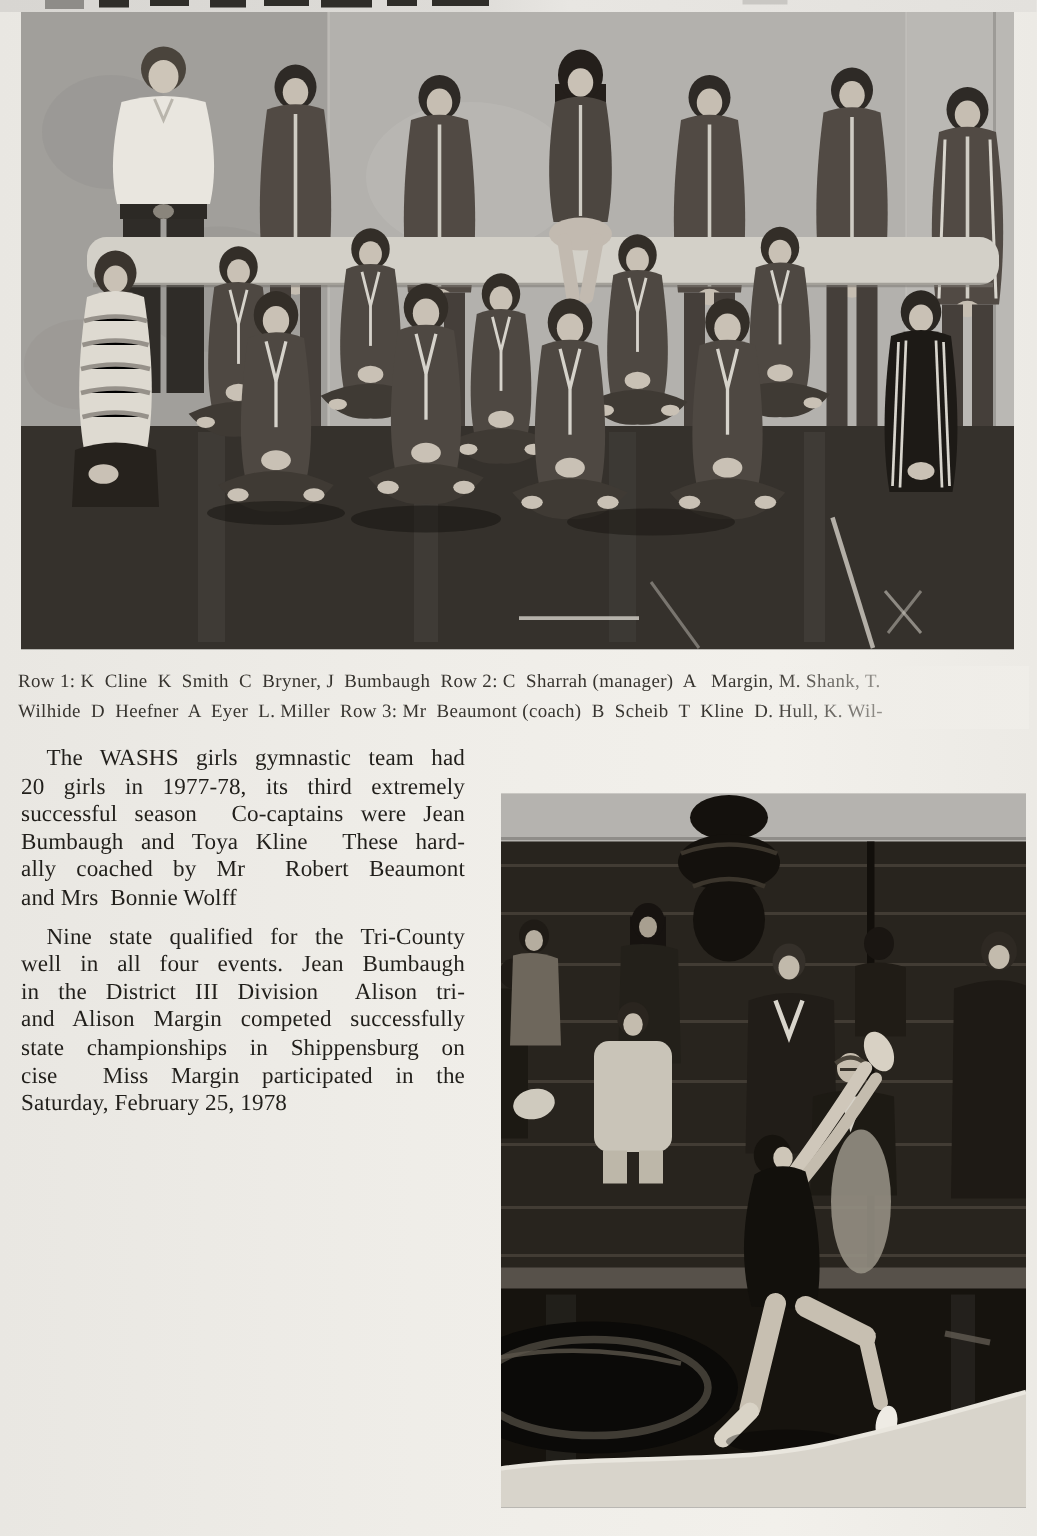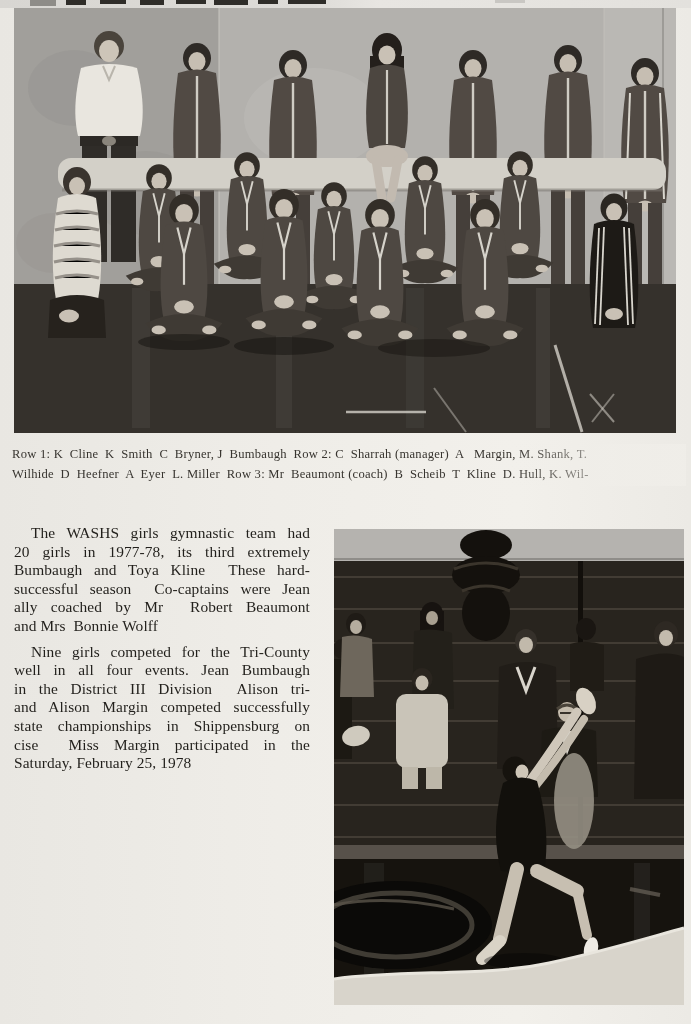--- a/index.html
+++ b/index.html
@@ -27,21 +27,21 @@
   .caption{
     position:absolute;left:12px;top:444px;width:674px;height:64px;
     font-size:12.6px;line-height:20px;color:#37342f;letter-spacing:.25px;
   }
   .cap-line{white-space:pre;}
   .caption-fade{
     position:absolute;right:0;top:0;width:180px;height:42px;pointer-events:none;
     background:linear-gradient(90deg,rgba(240,238,233,0) 0%,rgba(240,238,233,.7) 65%,rgba(240,238,233,.82) 100%);
   }
 
-  .article{position:absolute;left:14px;top:524px;width:296px;color:#211f1b;}
+  .article{position:absolute;left:14px;top:497px;width:296px;color:#211f1b;}
   .para{margin:0 0 7px 0;}
   .bline{
     font-size:15.4px;line-height:18.6px;white-space:pre-wrap;
     text-align:justify;text-align-last:justify;letter-spacing:.1px;
   }
   .bline.first{text-indent:17px;}
   .bline.last{text-align-last:left;}
 </style>
 </head>
 <body>
@@ -195,27 +195,27 @@
   <div class="caption">
     <div class="cap-line">Row 1: K  Cline  K  Smith  C  Bryner, J  Bumbaugh  Row 2: C  Sharrah (manager)  A   Margin, M. Shank, T.</div>
     <div class="cap-line">Wilhide  D  Heefner  A  Eyer  L. Miller  Row 3: Mr  Beaumont (coach)  B  Scheib  T  Kline  D. Hull, K. Wil-</div>
     <div class="caption-fade"></div>
   </div>
 
   <section class="article">
     <div class="para">
       <div class="bline first">The WASHS girls gymnastic team had</div>
       <div class="bline">20 girls in 1977-78, its third extremely</div>
+      <div class="bline">successful season  Co-captains were Jean</div>
       <div class="bline">Bumbaugh and Toya Kline  These hard-</div>
-      <div class="bline">successful season  Co-captains were Jean</div>
       <div class="bline">ally coached by Mr  Robert Beaumont</div>
       <div class="bline last">and Mrs  Bonnie Wolff</div>
     </div>
     <div class="para">
-      <div class="bline first">Nine girls competed for the Tri-County</div>
+      <div class="bline first">Nine state qualified for the Tri-County</div>
       <div class="bline">well in all four events. Jean Bumbaugh</div>
       <div class="bline">in the District III Division  Alison tri-</div>
       <div class="bline">and Alison Margin competed successfully</div>
       <div class="bline">state championships in Shippensburg on</div>
       <div class="bline">cise  Miss Margin participated in the</div>
       <div class="bline last">Saturday, February 25, 1978</div>
     </div>
   </section>
 
   <figure class="photo" id="action-photo" style="margin:0;">

